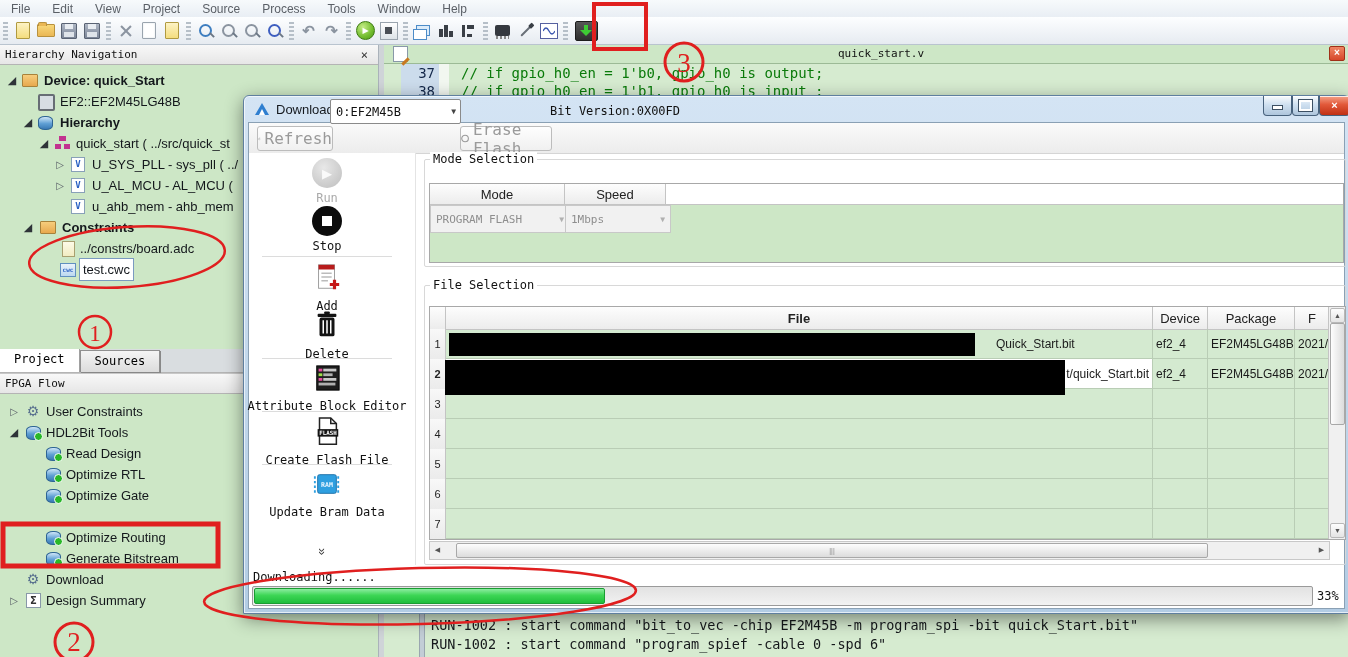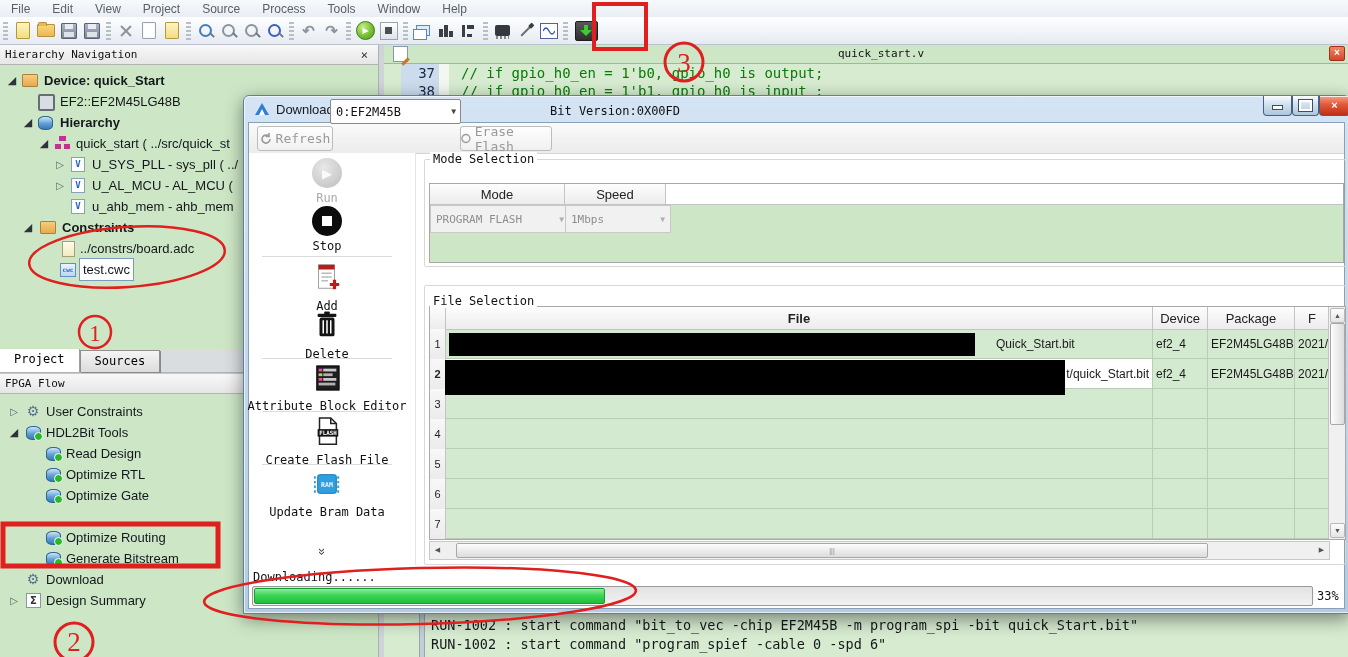--- a/index.html
+++ b/index.html
@@ -123,21 +123,21 @@
     box-shadow:inset 0 1px 0 rgba(255,255,255,.8);cursor:pointer;display:flex;align-items:flex-end;justify-content:center}
   .wbtn .bar{width:9px;height:3px;background:#fff;border:1px solid #3c4f63;margin-bottom:5px}
   .wbtn .box{width:9px;height:7px;background:transparent;border:2px solid #fff;outline:1px solid #3c4f63;margin-bottom:4px}
   .wbtn.close{background:linear-gradient(#f4a288,#e2593a 45%,#c03014);color:#fff;
     font:bold 11px/17px "Liberation Sans",sans-serif;align-items:center}
   #dlg-client{position:absolute;left:4px;top:26px;right:4px;bottom:4px;background:#fff;border:1px solid #8aa0b4}
   #dlg-toolbar{position:absolute;left:5px;top:27px;width:1095px;height:30px;
     background:linear-gradient(#fafafa,#ececec);border-bottom:1px solid #d5d5d5}
   .dbtn{position:absolute;top:3px;height:23px;border:1px solid #bcbcbc;border-radius:3px;
     background:linear-gradient(#fefefe,#f0f0f0);display:flex;align-items:center;justify-content:center;
-    font-family:"DejaVu Sans Mono",monospace;font-size:13px;color:#9a9a9a;gap:4px;cursor:default}
+    font-family:"DejaVu Sans Mono",monospace;font-size:16px;color:#9a9a9a;gap:4px;cursor:default}
   #dlg-combo{position:absolute;left:86px;top:3px;width:124px;height:23px;background:#fff;border:1px solid #8a8a8a;
     border-radius:2px;font-family:"DejaVu Sans Mono",monospace;font-size:12px;color:#111;
     display:flex;align-items:center;padding-left:5px;cursor:pointer}
   #dlg-combo .arr{position:absolute;right:4px;font-size:8px;color:#444}
   .bitver{position:absolute;left:306px;top:8px;font-family:"DejaVu Sans Mono",monospace;font-size:12px;color:#111}
   #dlg-side{position:absolute;left:5px;top:57px;width:166px;height:412px;background:#fff;border-right:1px solid #e4e4e4}
   .sideitem{position:absolute;left:0;width:166px;text-align:center;cursor:pointer}
   .sidelabel{font-family:"DejaVu Sans Mono",monospace;font-size:12px;color:#111}
   .sidelabel.dis{color:#aaa}
   .sep{position:absolute;left:18px;width:130px;height:1px;background:#dcdcdc}
@@ -529,21 +529,21 @@
     <div class="combo-dis" style="left:0;width:133px">
       <span>PROGRAM FLASH</span>
       <span class="arr">▼</span>
     </div>
     <div class="combo-dis" style="left:135px;width:99px">
       <span>1Mbps</span>
       <span class="arr">▼</span>
     </div>
   </div>
 
-  <span class="grplabel" style="left:186px;top:198px">File Selection</span>
+  <span class="grplabel" style="left:186px;top:182px">File Selection</span>
   <div class="grpbox" style="left:180px;top:189px;width:920px;height:278px"></div>
   <div id="filetable">
     <div class="fth" style="left:0;width:15px"></div>
     <div class="fth" style="left:16px;width:706px;font-weight:bold">File</div>
     <div class="fth" style="left:723px;width:54px">Device</div>
     <div class="fth" style="left:778px;width:86px">Package</div>
     <div class="fth" style="left:865px;width:34px">F</div>
 
     <div class="frow" style="top:22px">
       <span class="fnum">1</span>

